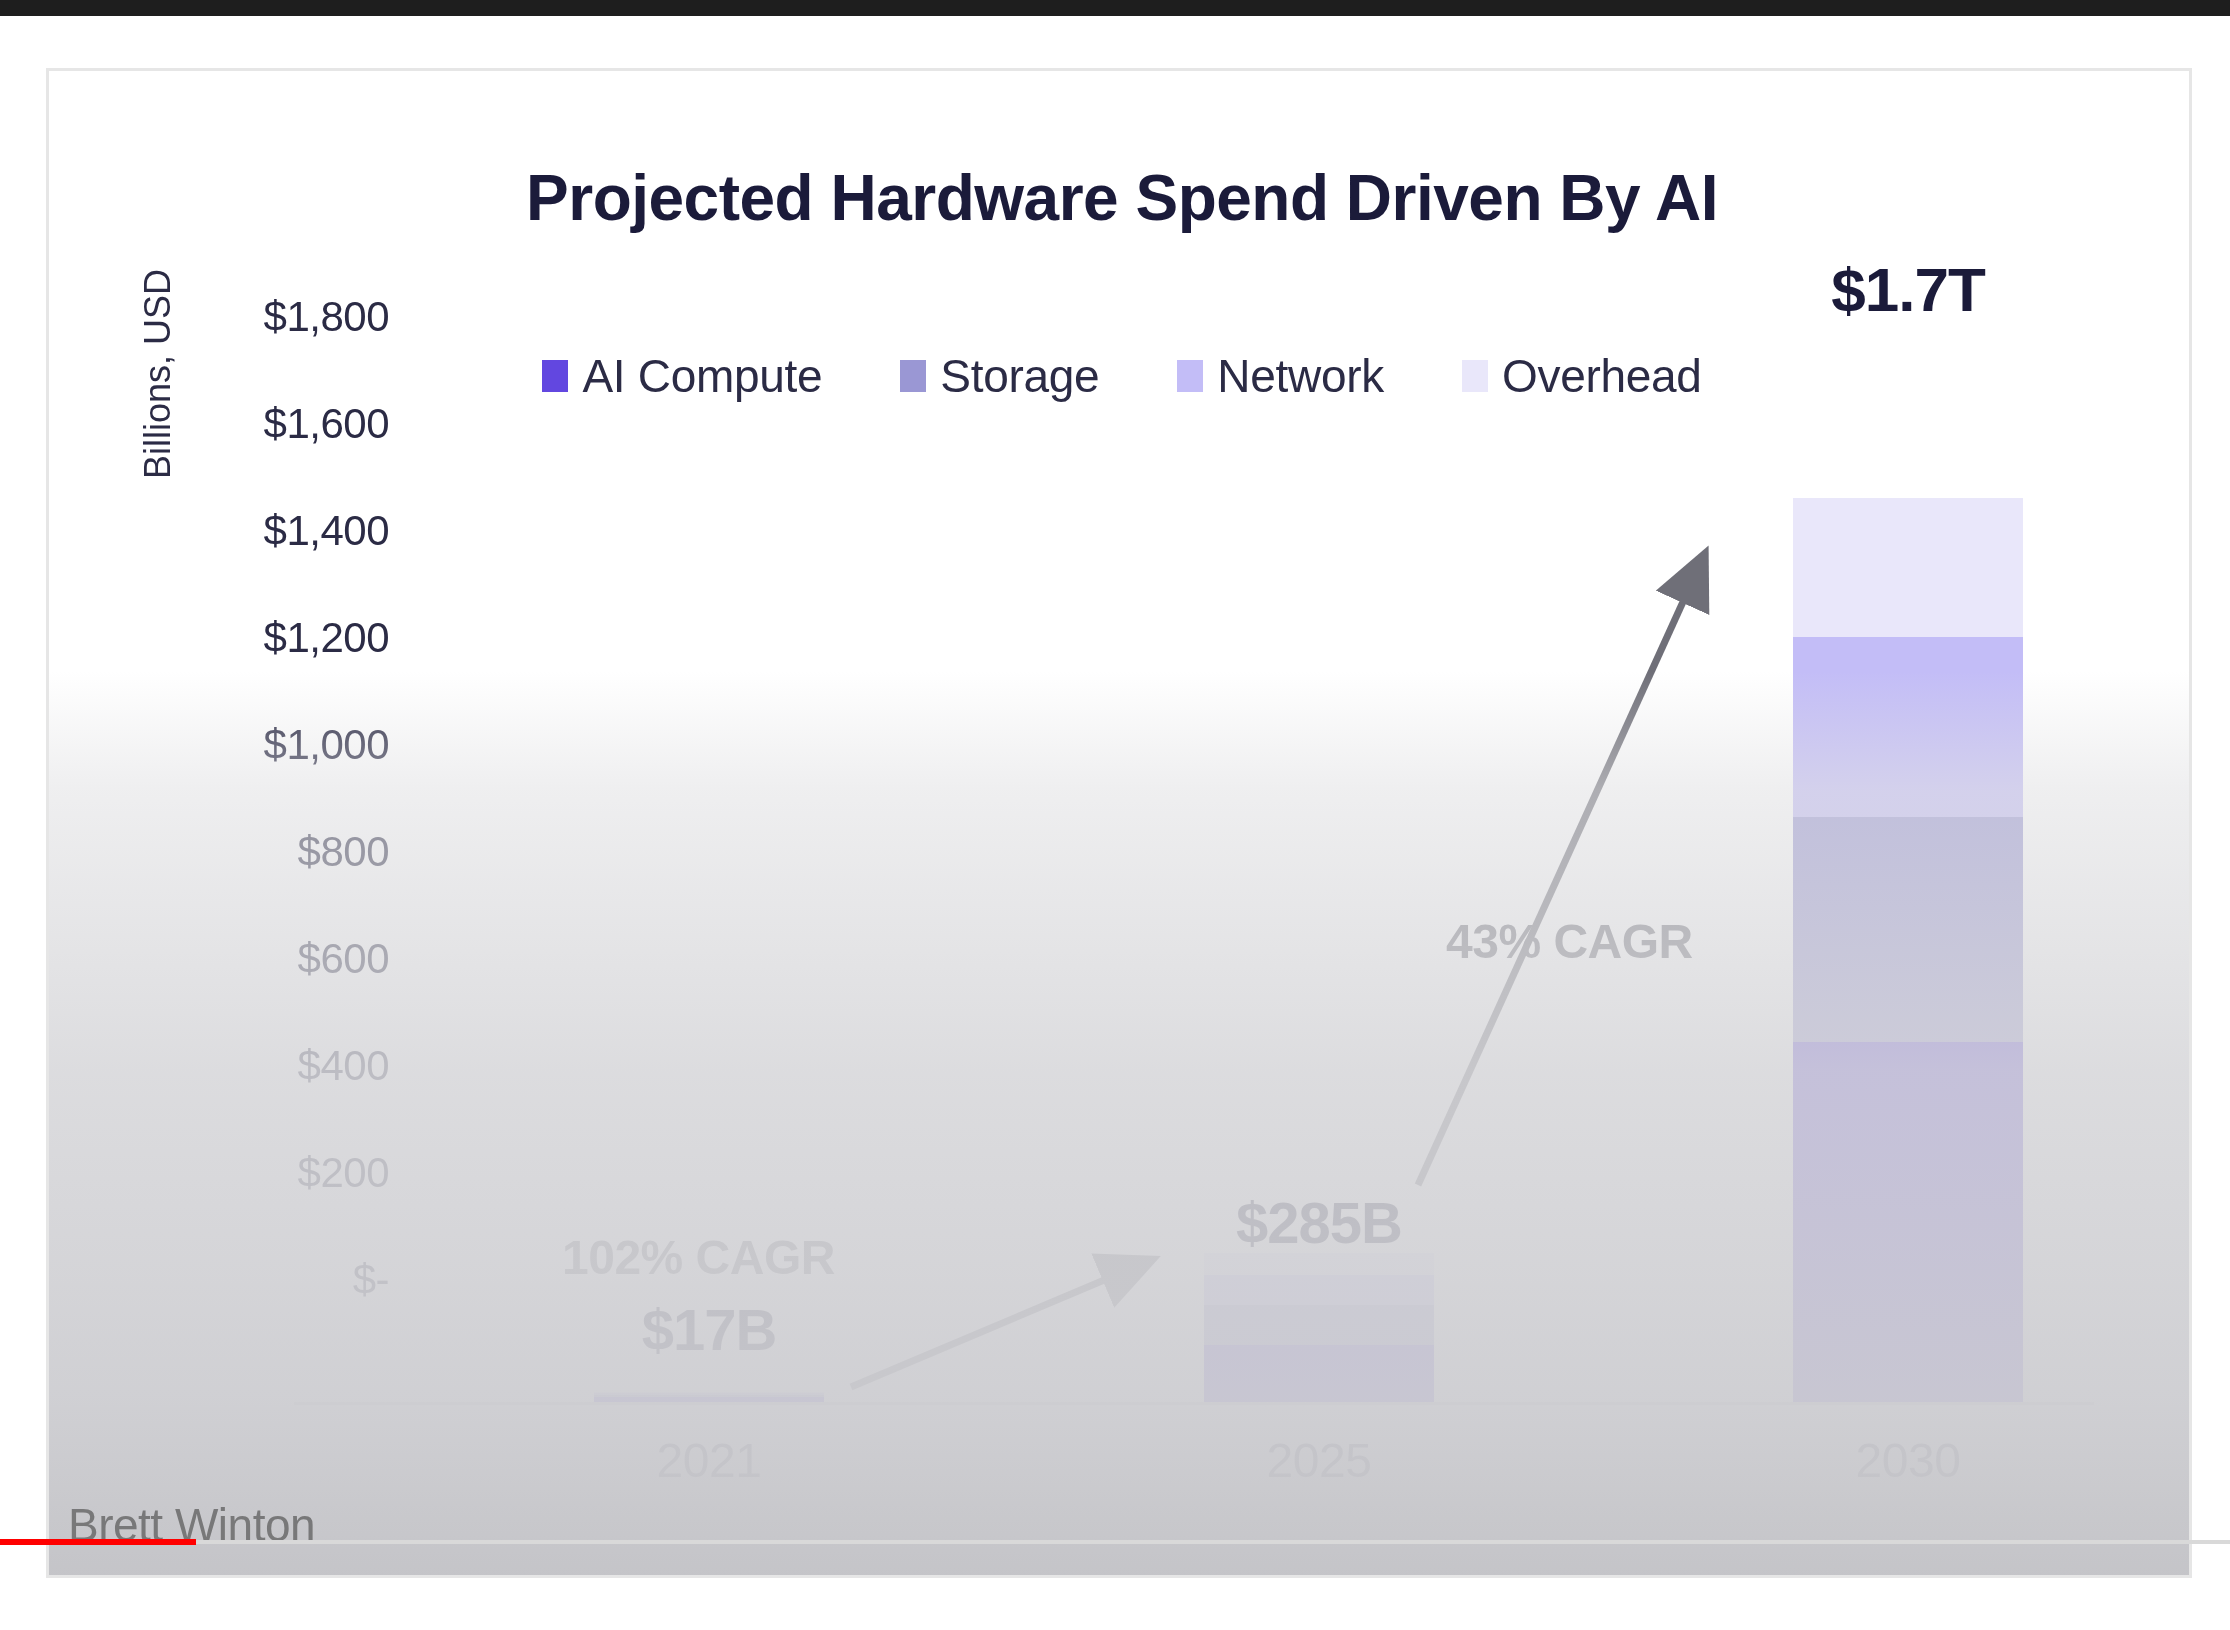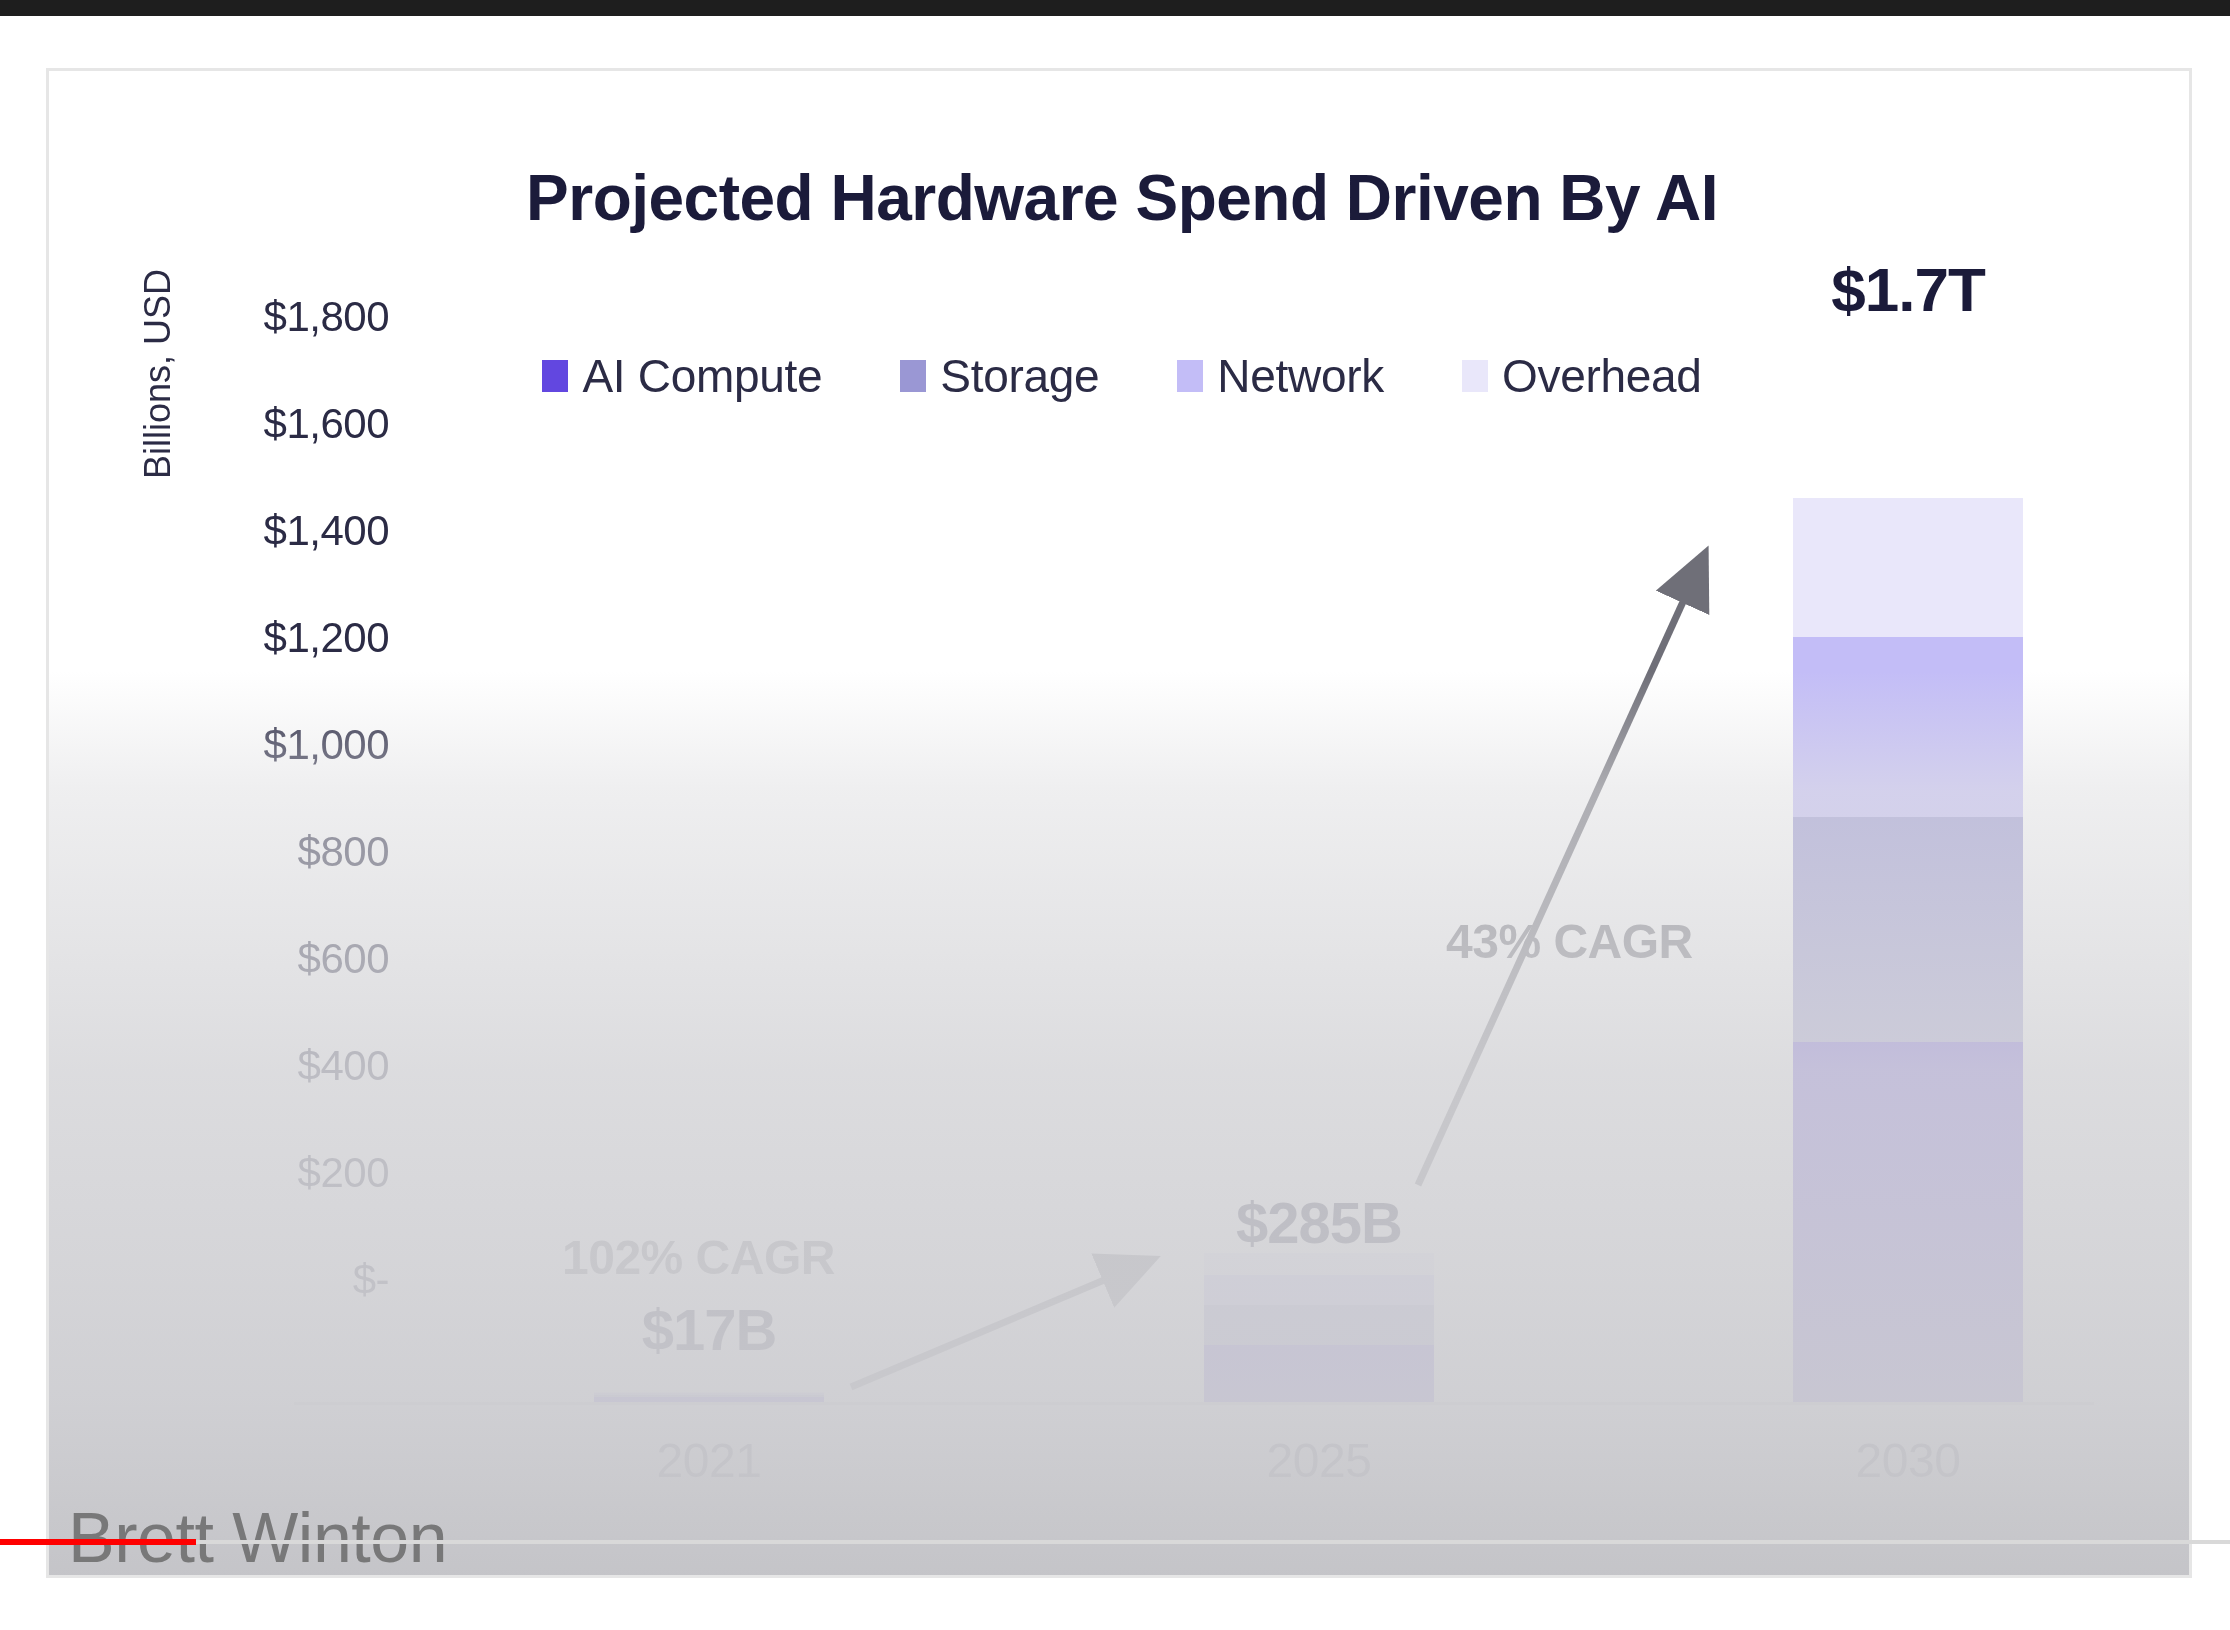--- a/index.html
+++ b/index.html
@@ -102,21 +102,21 @@
     position:absolute;
     font-size:48px; font-weight:bold; color:#6f6f78;
     letter-spacing:-0.5px; white-space:nowrap;
   }
 
   .arrows { position:absolute; left:0; top:0; width:2146px; height:1510px; pointer-events:none; }
 
   
   .watermark {
     position:absolute; left:68px; top:1498px;
-    font-size:70px; color:#6b6b6b; opacity:.85;
+    font-size:46px; color:#6b6b6b; opacity:.85;
     letter-spacing:-0.5px;
   }
   .scrub-track {
     position:absolute; left:0; top:1540px; width:2230px; height:4px;
     background:#d9d9d9;
   }
   .scrub-played {
     position:absolute; left:0; top:1539px; width:196px; height:6px;
     background:#ff0000;
   }

